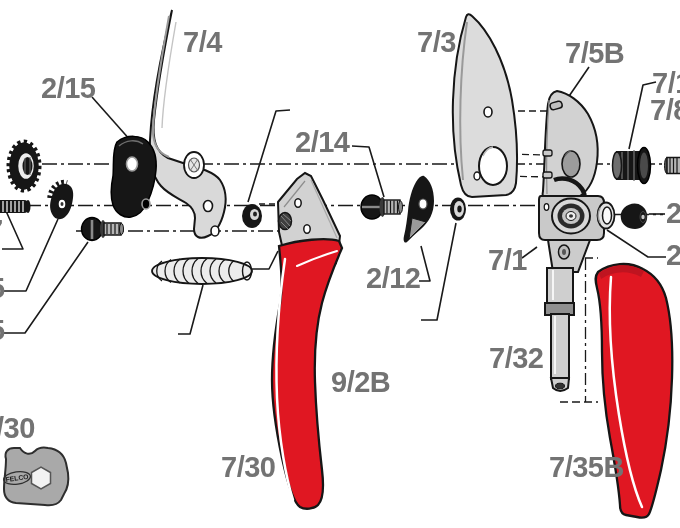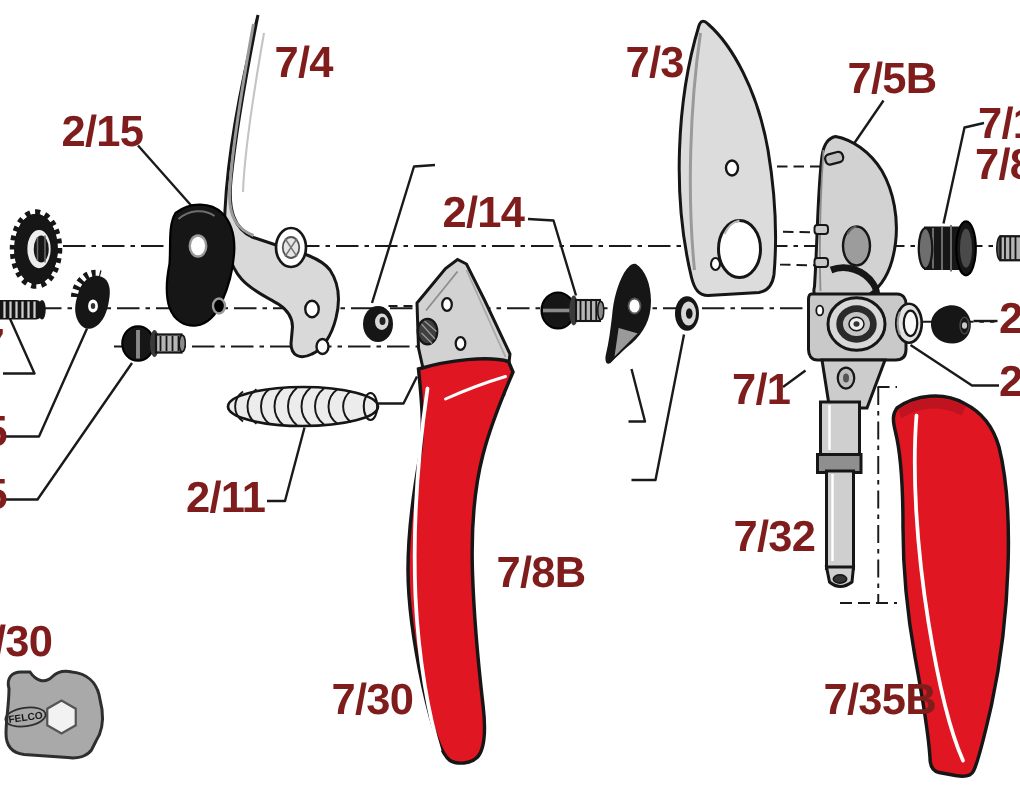--- a/index.html
+++ b/index.html
@@ -1,19 +1,19 @@
 <!DOCTYPE html>
 <html><head>
 <meta charset="utf-8">
 <style>
   html,body{margin:0;padding:0;background:#fff;}
   .frame{position:relative;width:680px;height:528px;background:#ffffff;overflow:hidden;
          font-family:"Liberation Sans",sans-serif;}
   .frame svg{position:absolute;left:0;top:0;}
-  .plabel{position:absolute;font-weight:bold;font-size:29px;line-height:1;color:#7f1d1d;
+  .plabel{position:absolute;font-weight:bold;font-size:29px;line-height:1;color:#737373;
           letter-spacing:-0.5px;white-space:nowrap;}
 </style>
 </head>
 <body>
 
 <div class="frame">
 
 <svg width="680" height="528" viewBox="0 0 680 528">
 
   <g stroke="#1a1a1a" stroke-width="1.4" fill="none">
@@ -257,23 +257,23 @@
   <div class="plabel" style="left:183px;top:28px">7/4</div>
   <div class="plabel" style="left:41px;top:74px">2/15</div>
   <div class="plabel" style="left:295px;top:128px">2/14</div>
   <div class="plabel" style="left:417px;top:28px">7/3</div>
   <div class="plabel" style="left:565px;top:39px">7/5B</div>
   <div class="plabel" style="left:652px;top:69px">7/1</div>
   <div class="plabel" style="left:650px;top:96px">7/8</div>
   <div class="plabel" style="left:666px;top:199px">2</div>
   <div class="plabel" style="left:666px;top:241px">2</div>
   <div class="plabel" style="left:488px;top:246px">7/1</div>
-  <div class="plabel" style="left:124px;top:318px">2/11</div>
+  <div class="plabel" style="left:366px;top:264px">2/12</div>
   <div class="plabel" style="left:489px;top:344px">7/32</div>
-  <div class="plabel" style="left:331px;top:368px">7/8B</div>
+  <div class="plabel" style="left:331px;top:368px">9/2B</div>
   <div class="plabel" style="left:221px;top:453px">7/30</div>
   <div class="plabel" style="left:549px;top:453px">7/35B</div>
   <div class="plabel" style="left:-4px;top:414px">/30</div>
   <div class="plabel" style="left:-13px;top:216px">7</div>
   <div class="plabel" style="left:-11px;top:274px">5</div>
   <div class="plabel" style="left:-11px;top:316px">5</div>
 
 </div>
 
 </body></html>

